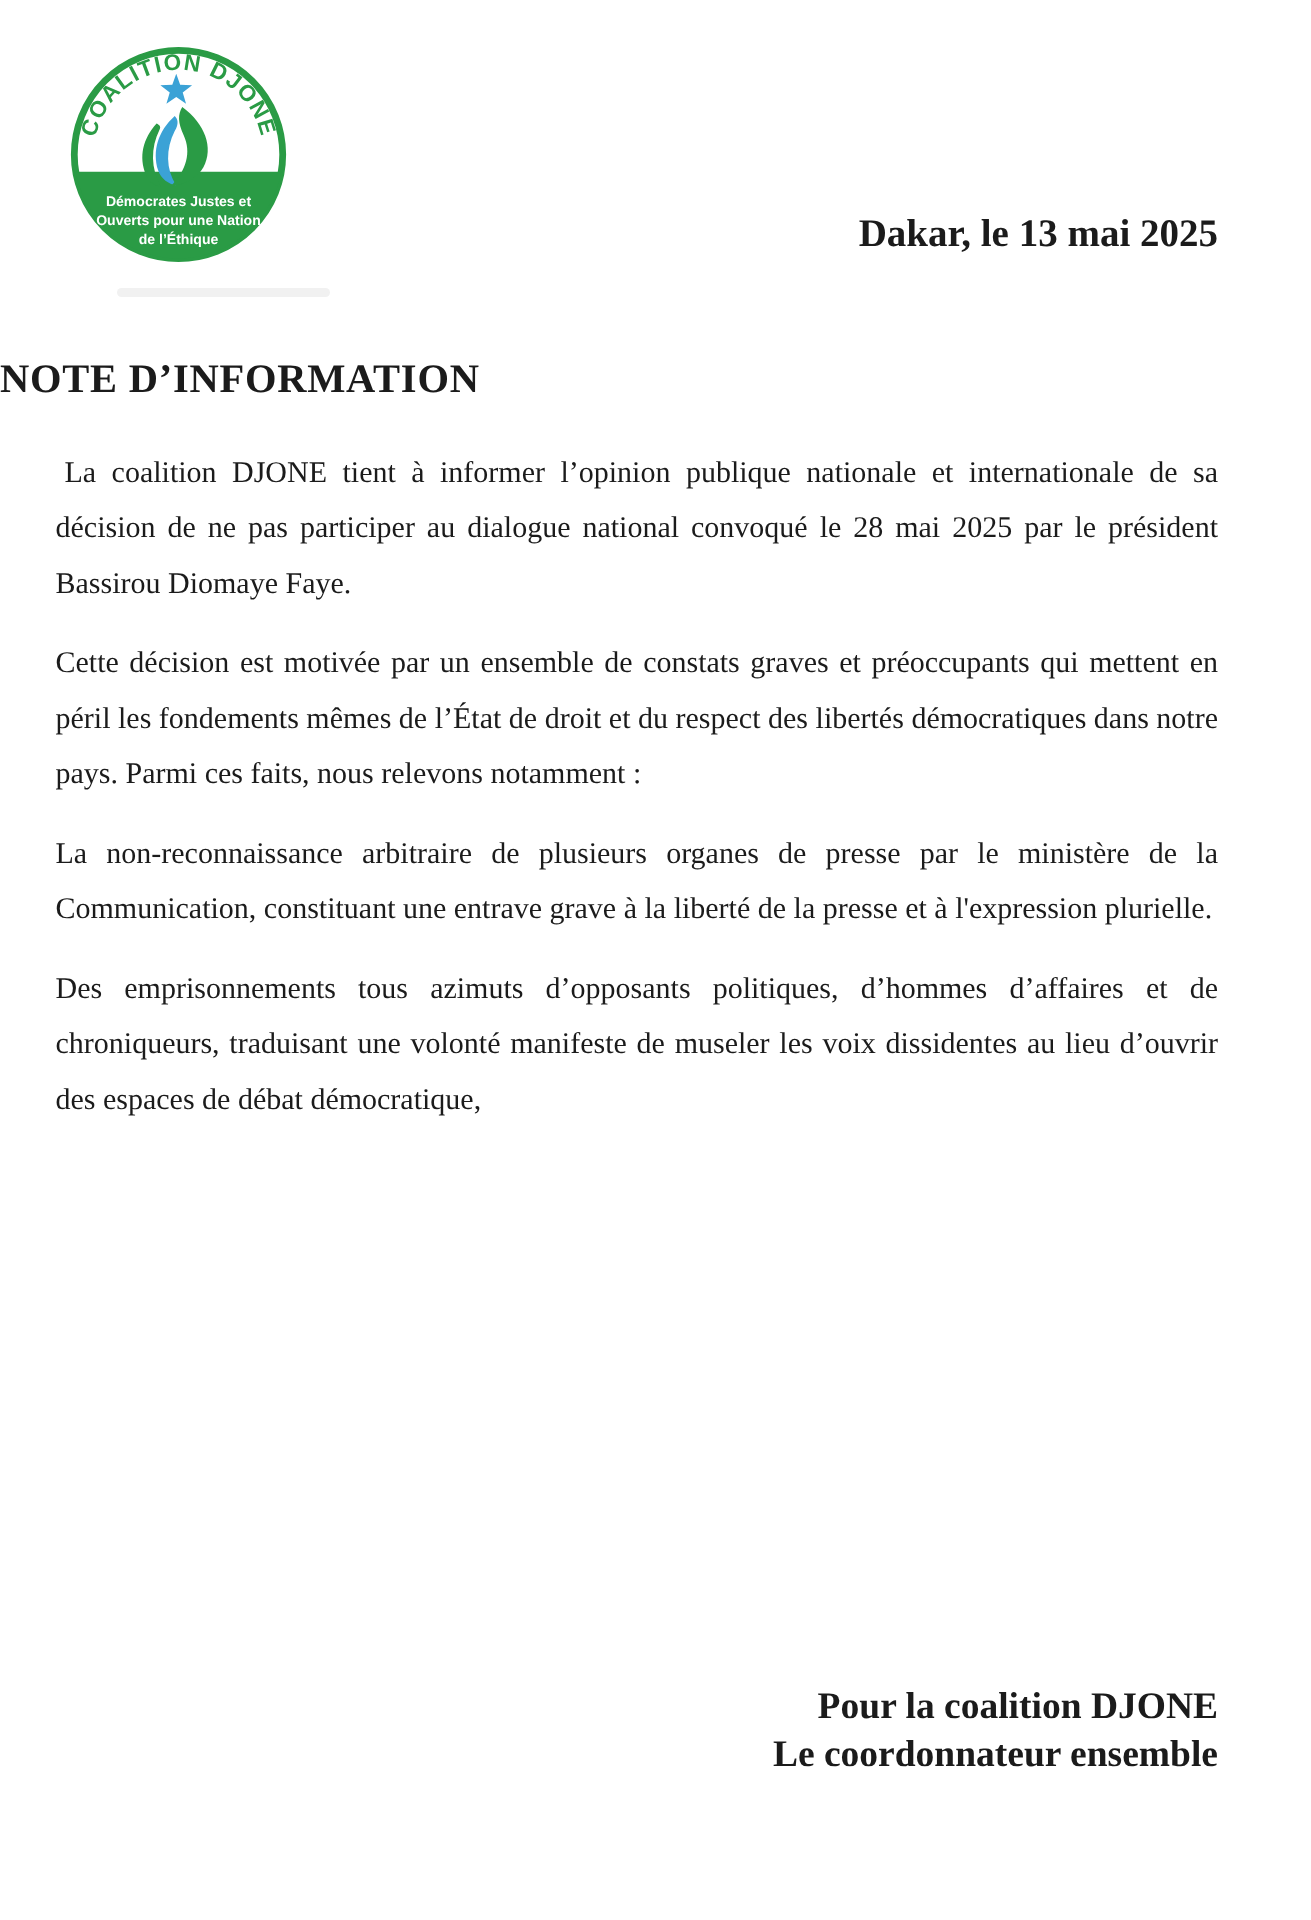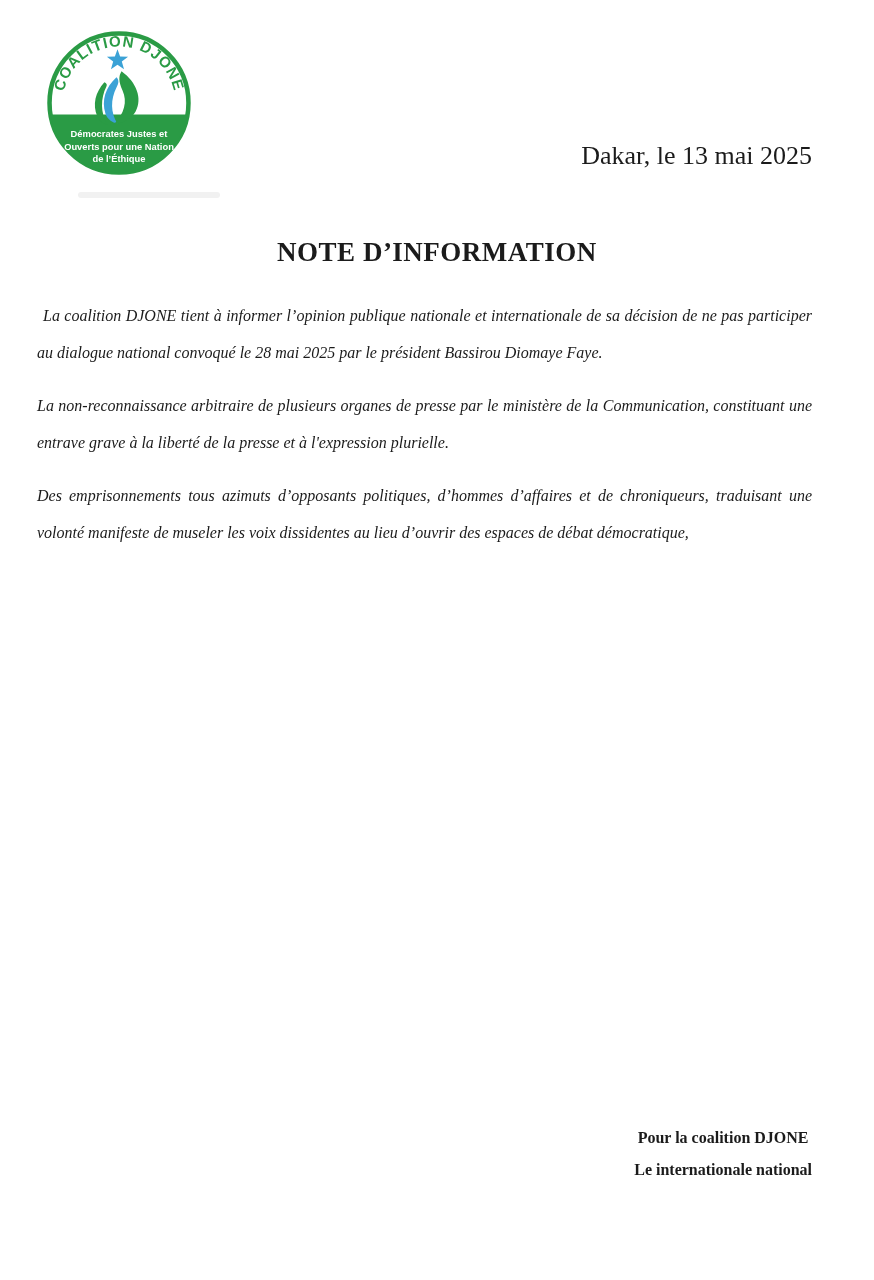--- a/index.html
+++ b/index.html
@@ -48,57 +48,56 @@
     background: #f1f1f1;
     border-radius: 3px;
   }
 
   
   .date-line {
     position: absolute;
     top: 141px;
     right: 62px;
     font-size: 26px;
-    font-weight: normal;
+    font-weight: bold;
     white-space: nowrap;
   }
   .doc-title {
     position: absolute;
     top: 237px;
     left: 0;
     width: 100%;
-    text-align: center;
+    text-align: left;
     font-size: 27px;
     font-weight: bold;
     letter-spacing: 0.5px;
   }
 
   
   .body-text {
     position: absolute;
     left: 37px;
     top: 297px;
     width: 775px;
   }
   .body-text p {
     margin: 0 0 16px 0;
-    font-size: 16px;
+    font-size: 20px;
     line-height: 37px;
     text-align: justify;
-    font-style: italic;
   }
   .body-text p.first { text-indent: 6px; }
 
   
   .signature {
     position: absolute;
     top: 1122px;
     right: 62px;
-    text-align: center;
-    font-size: 16px;
+    text-align: right;
+    font-size: 25px;
     font-weight: bold;
     line-height: 32px;
   }
 </style>
 </head>
 <body>
 
 <div class="page">
 
   <div class="logo">
@@ -129,22 +128,23 @@
     </svg>
   </div>
   <div class="logo-shadow"></div>
 
   <div class="date-line">Dakar, le 13 mai 2025</div>
 
   <div class="doc-title">NOTE D’INFORMATION</div>
 
   <div class="body-text">
     <p class="first">La coalition DJONE tient à informer l’opinion publique nationale et internationale de sa décision de ne pas participer au dialogue national convoqué le 28 mai 2025 par le président Bassirou Diomaye Faye.</p>
+    <p>Cette décision est motivée par un ensemble de constats graves et préoccupants qui mettent en péril les fondements mêmes de l’État de droit et du respect des libertés démocratiques dans notre pays. Parmi ces faits, nous relevons notamment :</p>
     <p>La non-reconnaissance arbitraire de plusieurs organes de presse par le ministère de la Communication, constituant une entrave grave à la liberté de la presse et à l'expression plurielle.</p>
     <p>Des emprisonnements tous azimuts d’opposants politiques, d’hommes d’affaires et de chroniqueurs, traduisant une volonté manifeste de museler les voix dissidentes au lieu d’ouvrir des espaces de débat démocratique,</p>
   </div>
 
   <div class="signature">
     <div>Pour la coalition DJONE</div>
-    <div>Le internationale national</div>
+    <div>Le coordonnateur ensemble</div>
   </div>
 
 </div>
 
 </body></html>

